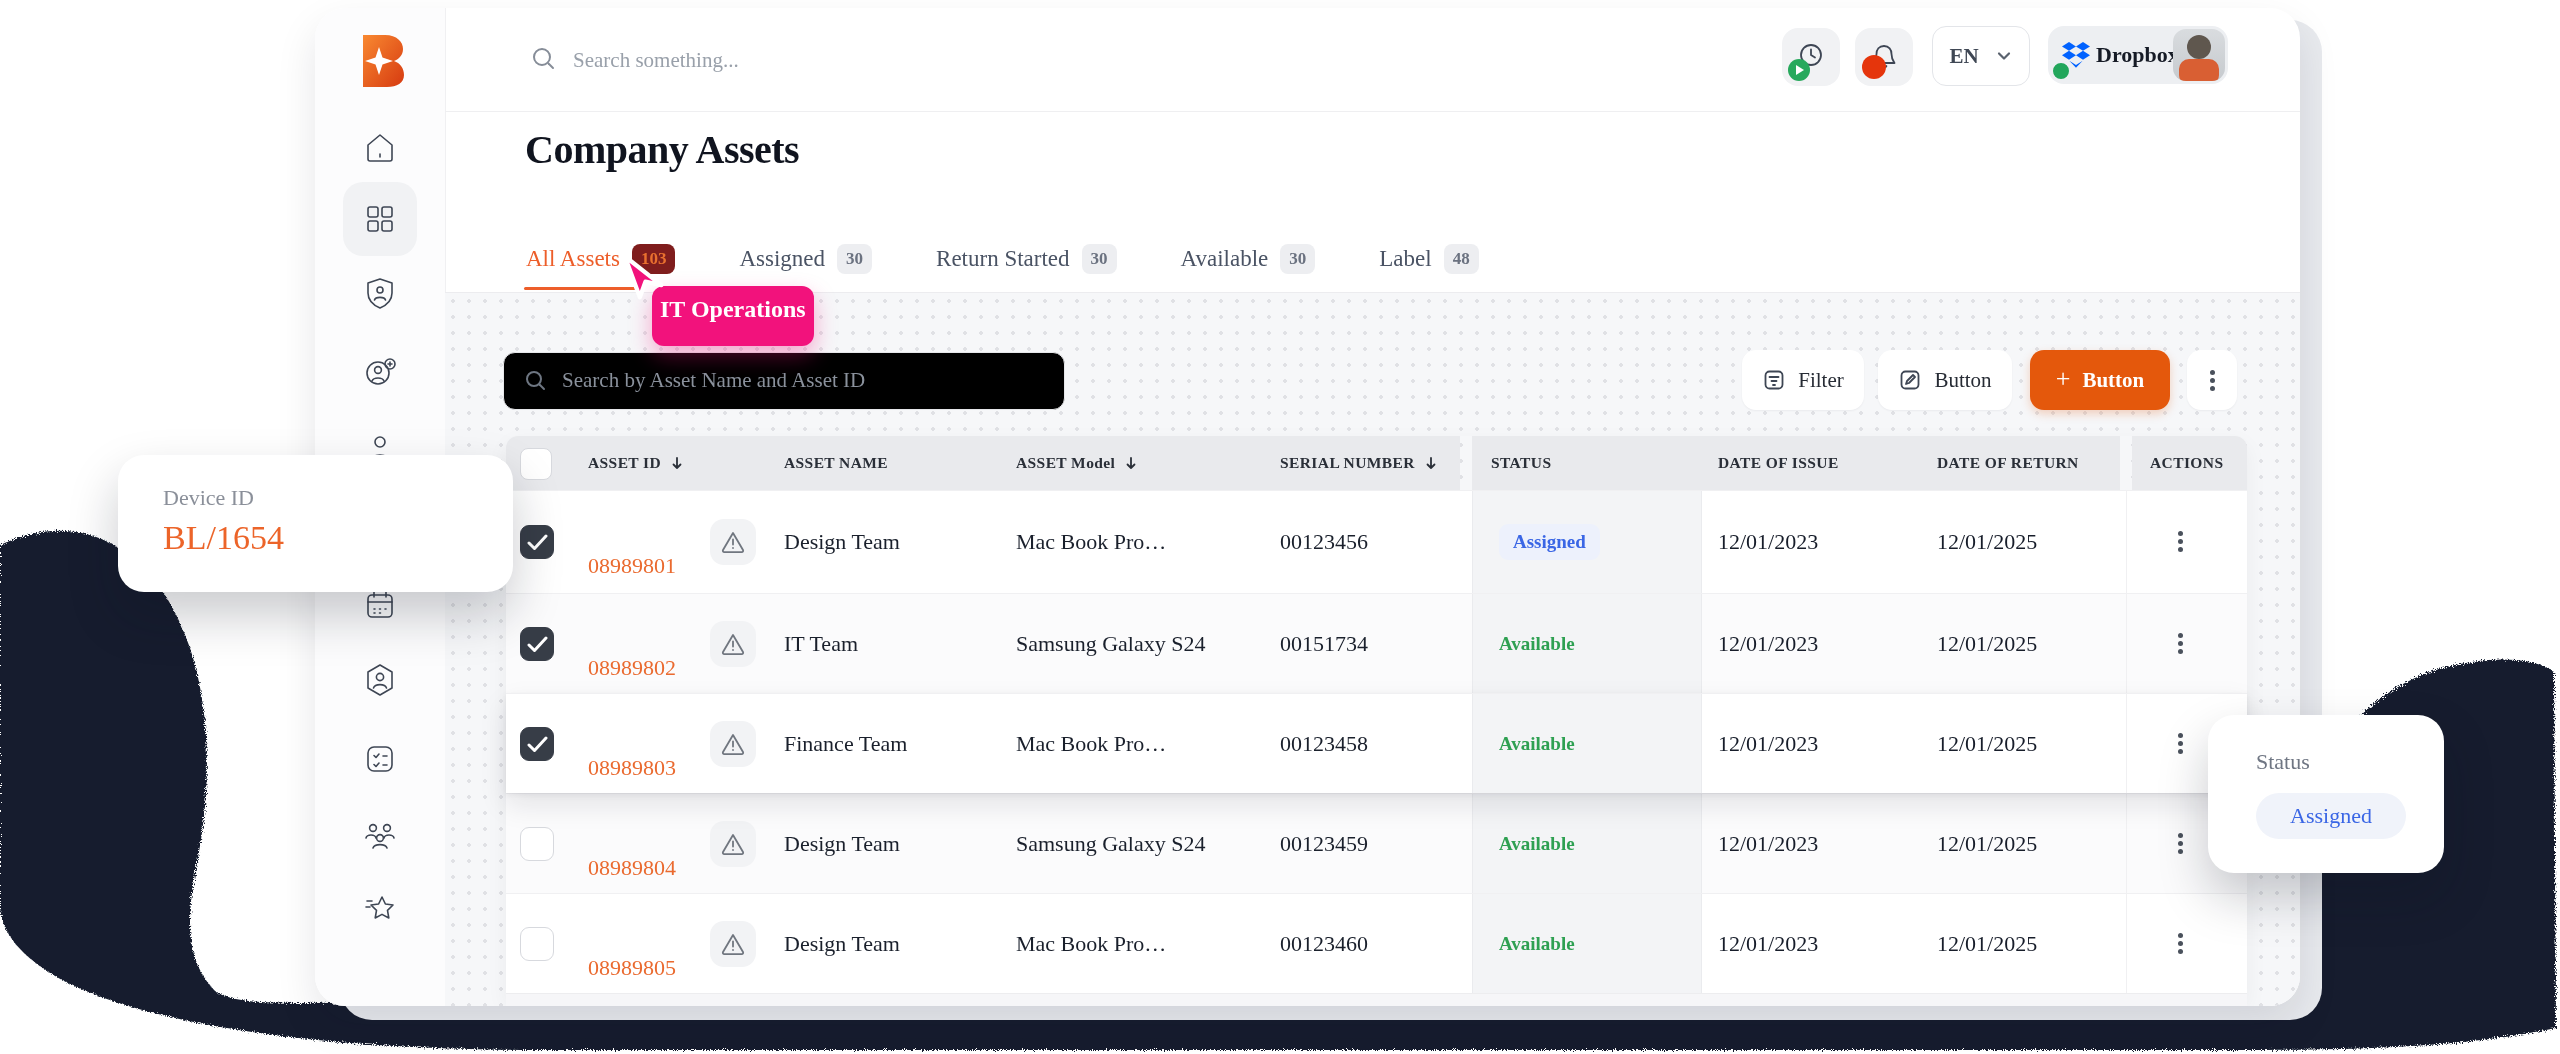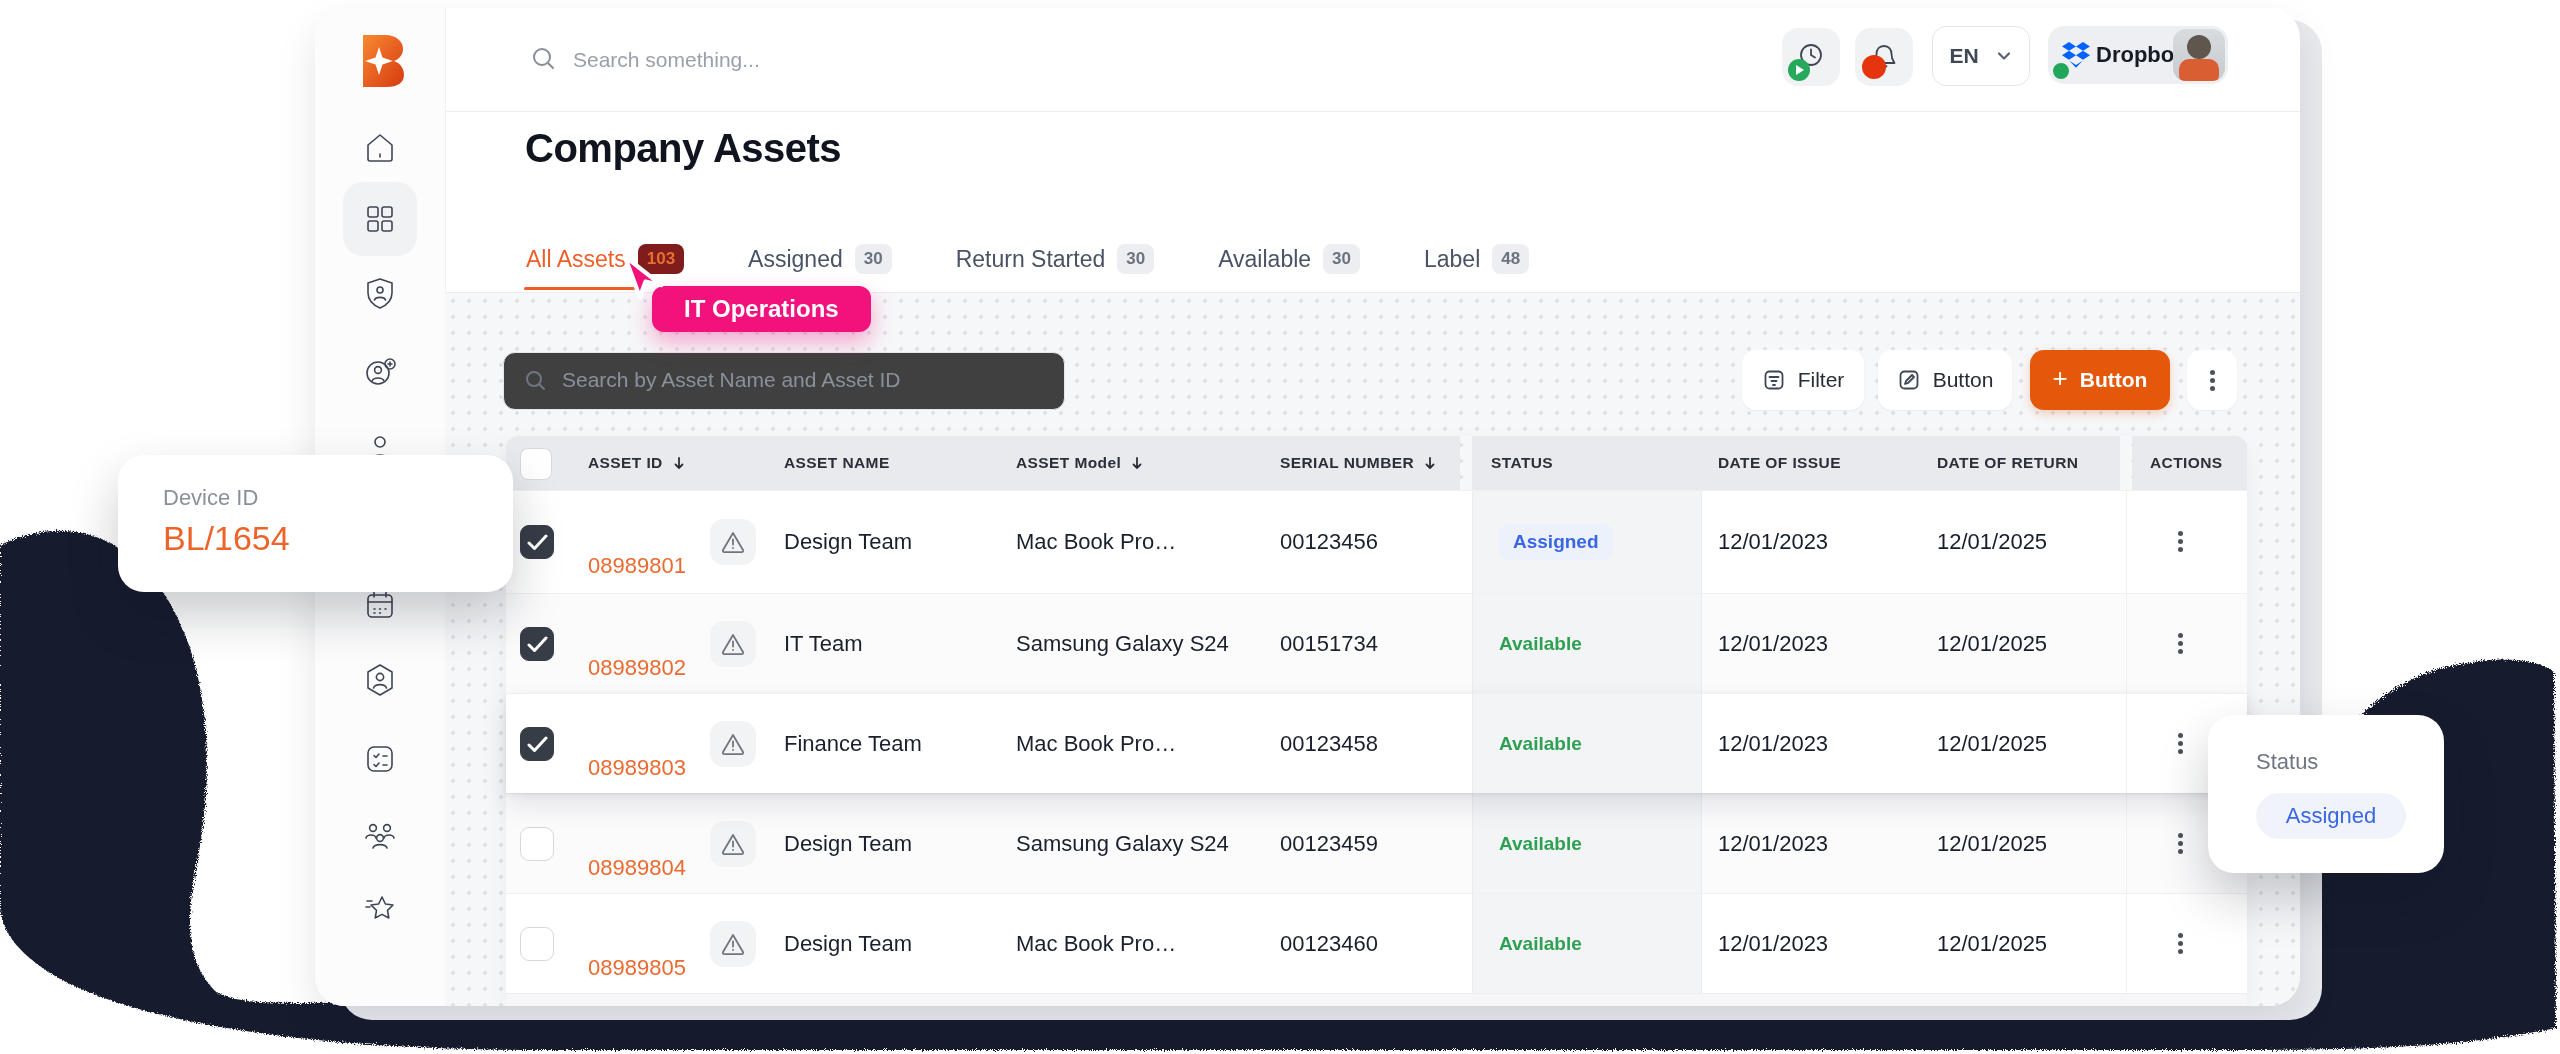--- a/index.html
+++ b/index.html
@@ -1,17 +1,17 @@
 <!DOCTYPE html>
 <html><head>
 <meta charset="utf-8">
 <style>
   html,body{margin:0;padding:0;background:#fff;}
   .stage{position:relative;width:2560px;height:1054px;overflow:hidden;background:#fff;
-         font-family:Liberation Sans, sans-serif;}
+         font-family:Liberation Serif, serif;}
   svg{display:block;}
 
   
   .blob-svg{position:absolute;left:0;top:0;z-index:0;}
 
   
   .behind-card{position:absolute;left:340px;top:20px;width:1982px;height:1000px;
                background:#E8EAEE;border-radius:32px;z-index:1;}
 
   
@@ -71,21 +71,21 @@
   .tab.active .badge{background:#7f1d1d;color:#E8702F;}
   .tab-underline{position:absolute;left:209px;top:279px;width:114px;height:3px;background:#ED5E2A;border-radius:2px;}
 
   
   .canvas{position:absolute;left:130px;top:284px;right:0;bottom:0;background:#F6F7F9;
           border-top:1px solid #ECECEF;
           background-image:radial-gradient(circle,#E0E1E5 1.6px,transparent 1.7px);
           background-size:16px 16px;}
 
   
-  .tb-input{position:absolute;left:188px;top:344px;width:560px;height:56px;background:#404040;
+  .tb-input{position:absolute;left:188px;top:344px;width:560px;height:56px;background:#000000;
             border:1px solid #E6E7EA;border-radius:12px;}
   .tb-input svg{position:absolute;left:20px;top:16px;width:24px;height:24px;stroke:#6E7682;
                 stroke-width:2;fill:none;stroke-linecap:round;}
   .tb-input .ph{position:absolute;left:58px;top:15px;font-size:21px;color:#8A919C;}
   .tool-btn{position:absolute;top:342px;height:60px;background:#fff;border-radius:14px;
             display:flex;align-items:center;justify-content:center;gap:12px;
             box-shadow:0 1px 2px rgba(20,25,40,.05);font-size:21px;color:#272C35;}
   .tool-btn svg{width:24px;height:24px;stroke:#3E4654;stroke-width:1.8;fill:none;
                 stroke-linecap:round;stroke-linejoin:round;}
   .btn-filter{left:1427px;width:122px;}
@@ -149,21 +149,21 @@
   .device-card .lab{position:absolute;left:45px;top:30px;font-size:22px;color:#8A8F99;}
   .device-card .val{position:absolute;left:45px;top:64px;font-size:34px;color:#EC6429;font-weight:500;}
   .statusf-card{left:2208px;top:715px;width:236px;height:158px;}
   .statusf-card .lab{position:absolute;left:48px;top:34px;font-size:22px;color:#6F7683;}
   .statusf-card .pill{position:absolute;left:48px;top:78px;width:150px;height:46px;border-radius:23px;
                       background:#F0F3FA;display:flex;align-items:center;justify-content:center;
                       font-size:22px;color:#3A66E5;}
 
   
   .cursor{position:absolute;left:615px;top:252px;width:54px;height:56px;z-index:12;}
-  .pointer-tag{position:absolute;left:652px;top:286px;height:46px;line-height:46px;padding:0 32px;
+  .pointer-tag{position:absolute;left:652px;top:286px;height:60px;line-height:46px;padding:0 8px;
                border-radius:12px;background:#F2127C;color:#fff;font-size:24px;font-weight:700;
                z-index:11;box-shadow:0 10px 22px rgba(242,18,124,.35);}
 </style>
 </head>
 <body>
 
 <div class="stage">
 
   <svg class="blob-svg" width="2560" height="1054" viewBox="0 0 2560 1054">
     <defs>

